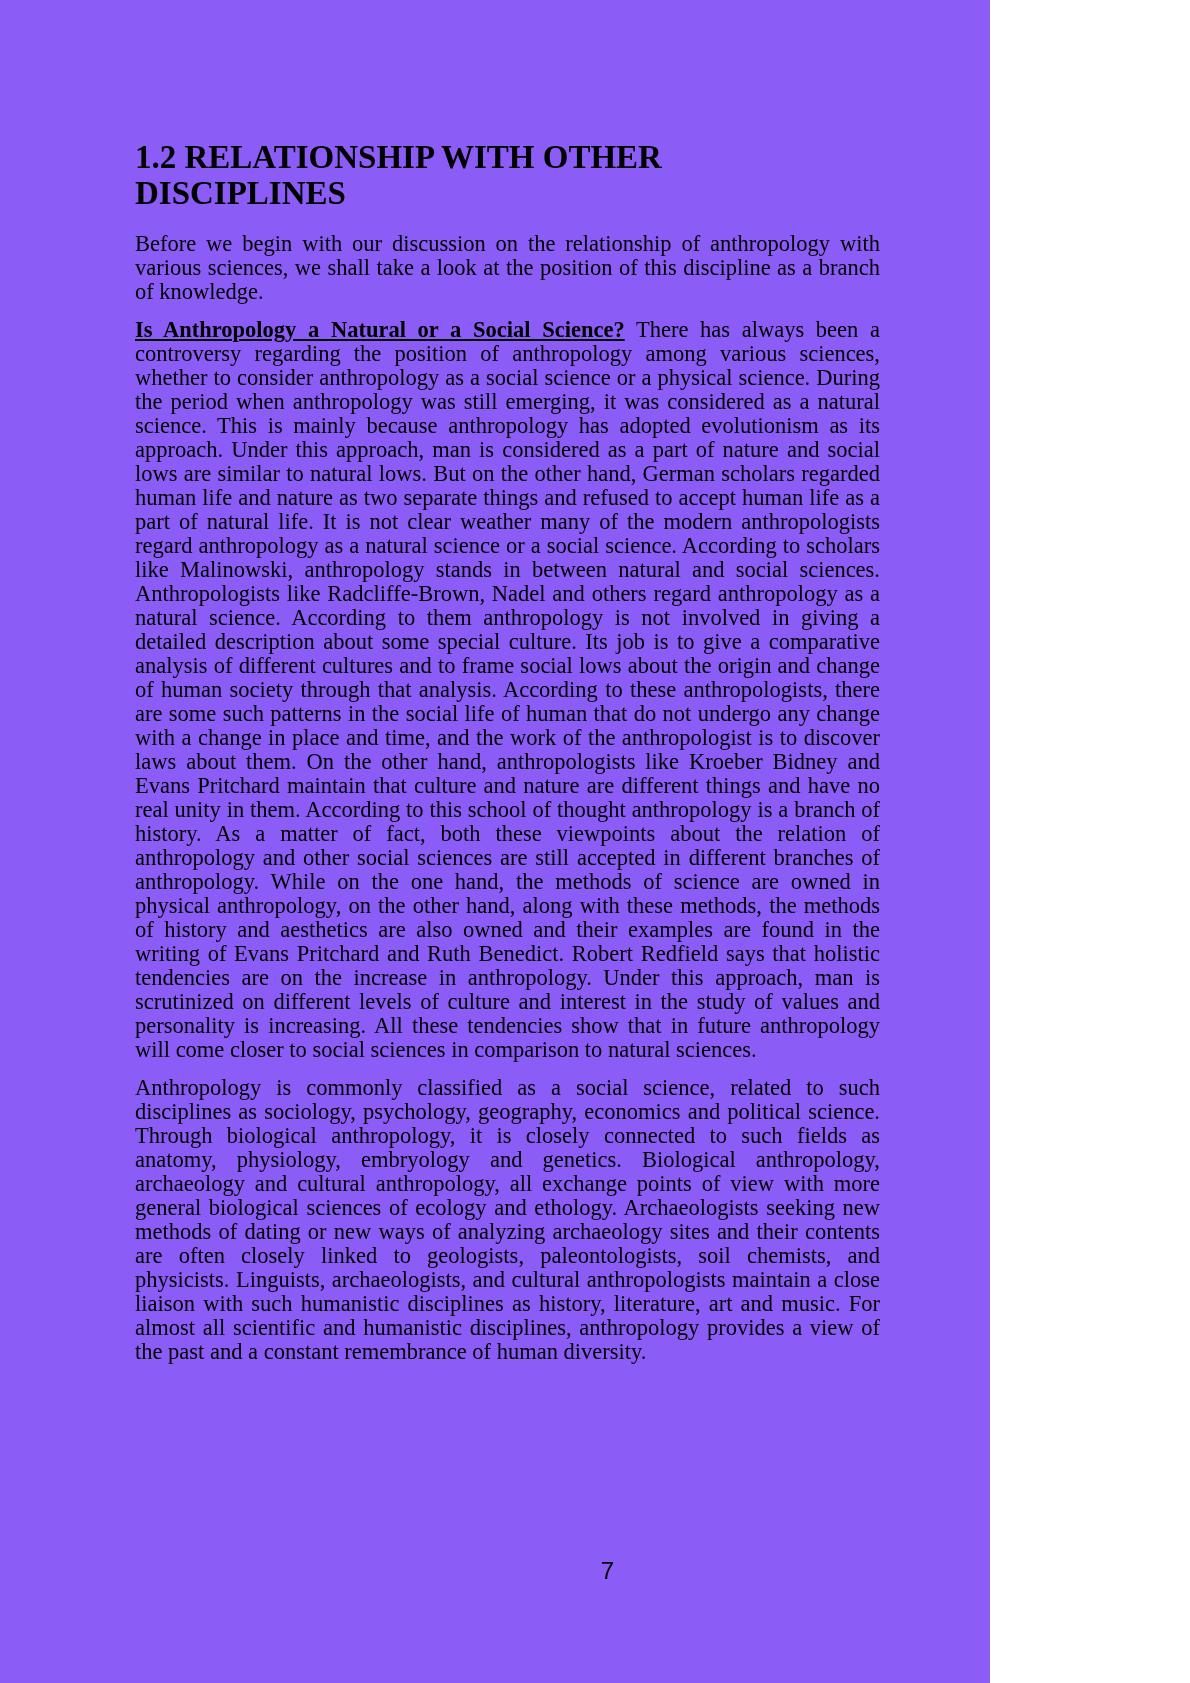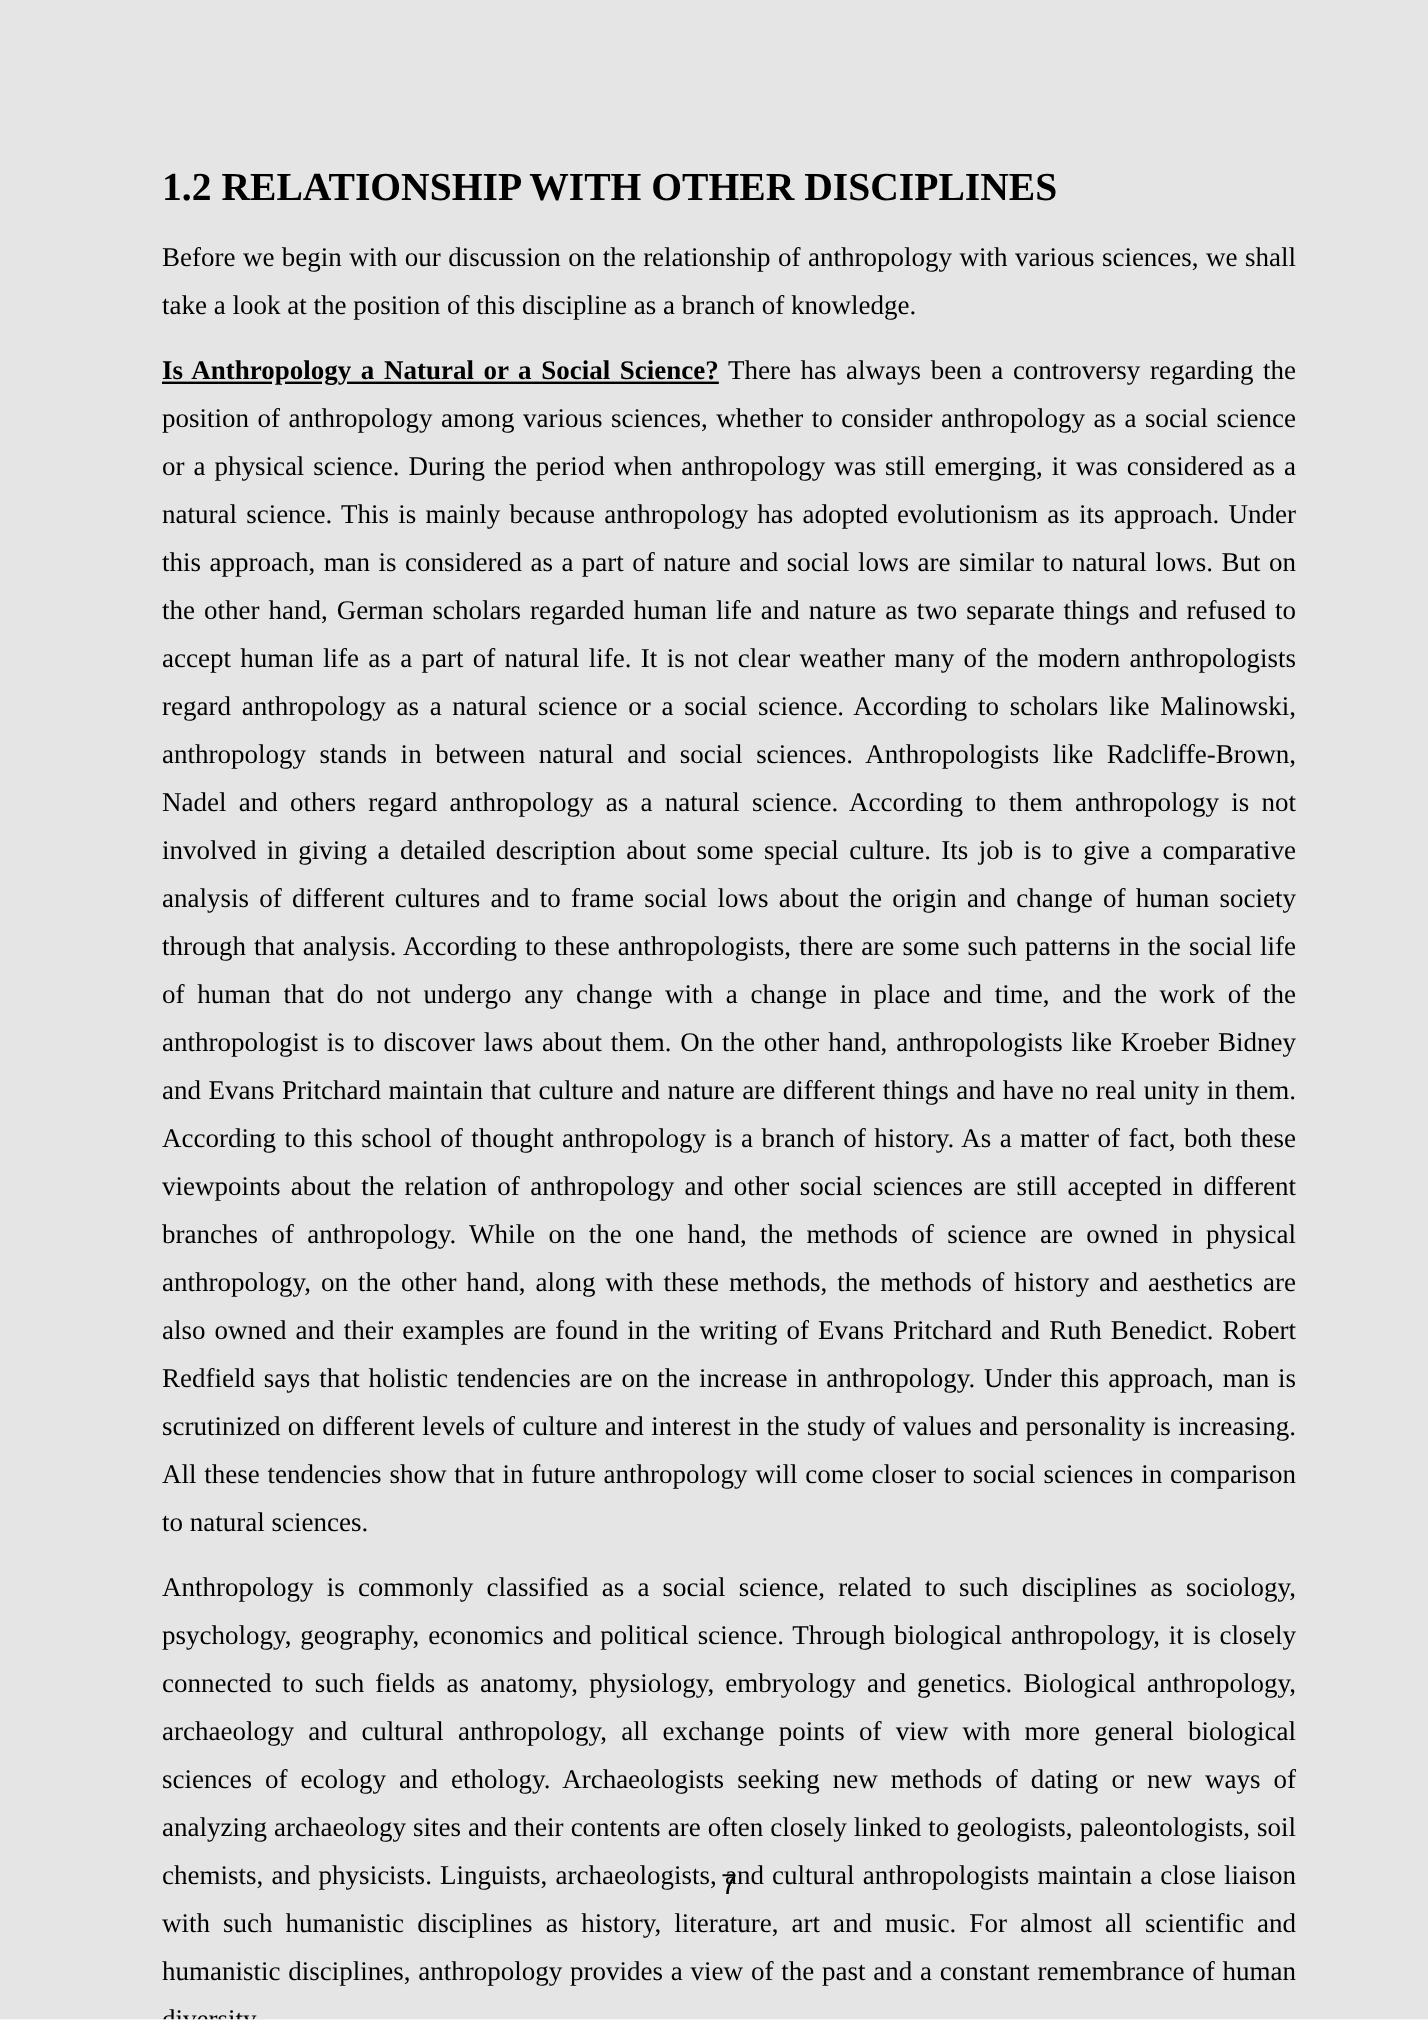--- a/index.html
+++ b/index.html
@@ -2,39 +2,39 @@
 <html><head>
 <meta charset="utf-8">
 <style>
   html, body {
     margin: 0;
     padding: 0;
     background: #ffffff;
   }
   .page {
     position: relative;
-    width: 1190px;
+    width: 990px;
     height: 1683px;
-    background: #e5e5e5;
+    background: #8b5cf6;
     color: #000000;
     box-sizing: border-box;
     padding: 139px 110px 0 135px;
     font-family: "Liberation Serif", serif;
     overflow: hidden;
   }
   .heading {
     font-size: 33px;
     font-weight: bold;
     line-height: 1.1;
     margin: 0 0 20px 0;
     letter-spacing: 0px;
   }
   .para {
     font-size: 22.5px;
-    line-height: 40px;
+    line-height: 24px;
     text-align: justify;
     margin: 0 0 14px 0;
   }
   .para b {
     font-weight: bold;
     text-decoration: underline;
   }
   .page-number {
     position: absolute;
     top: 1557px;

